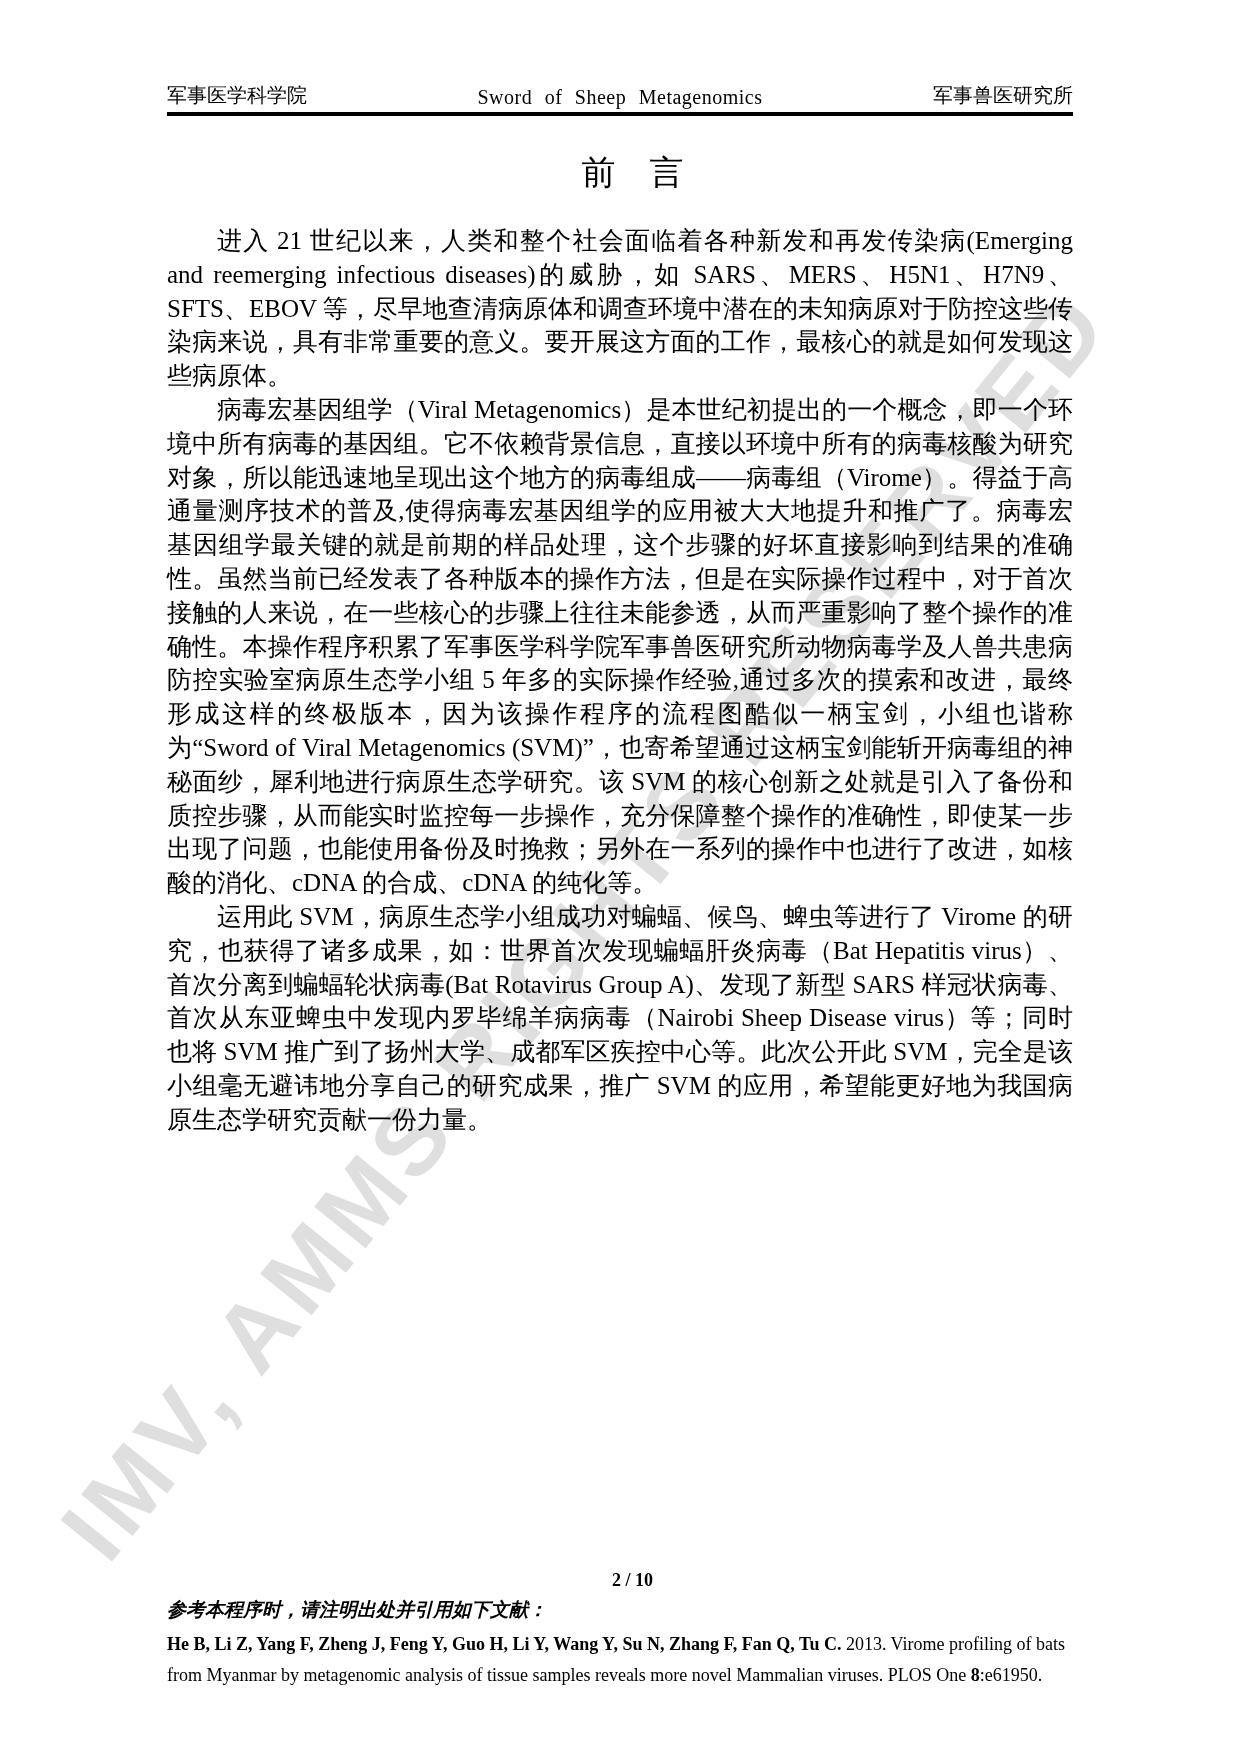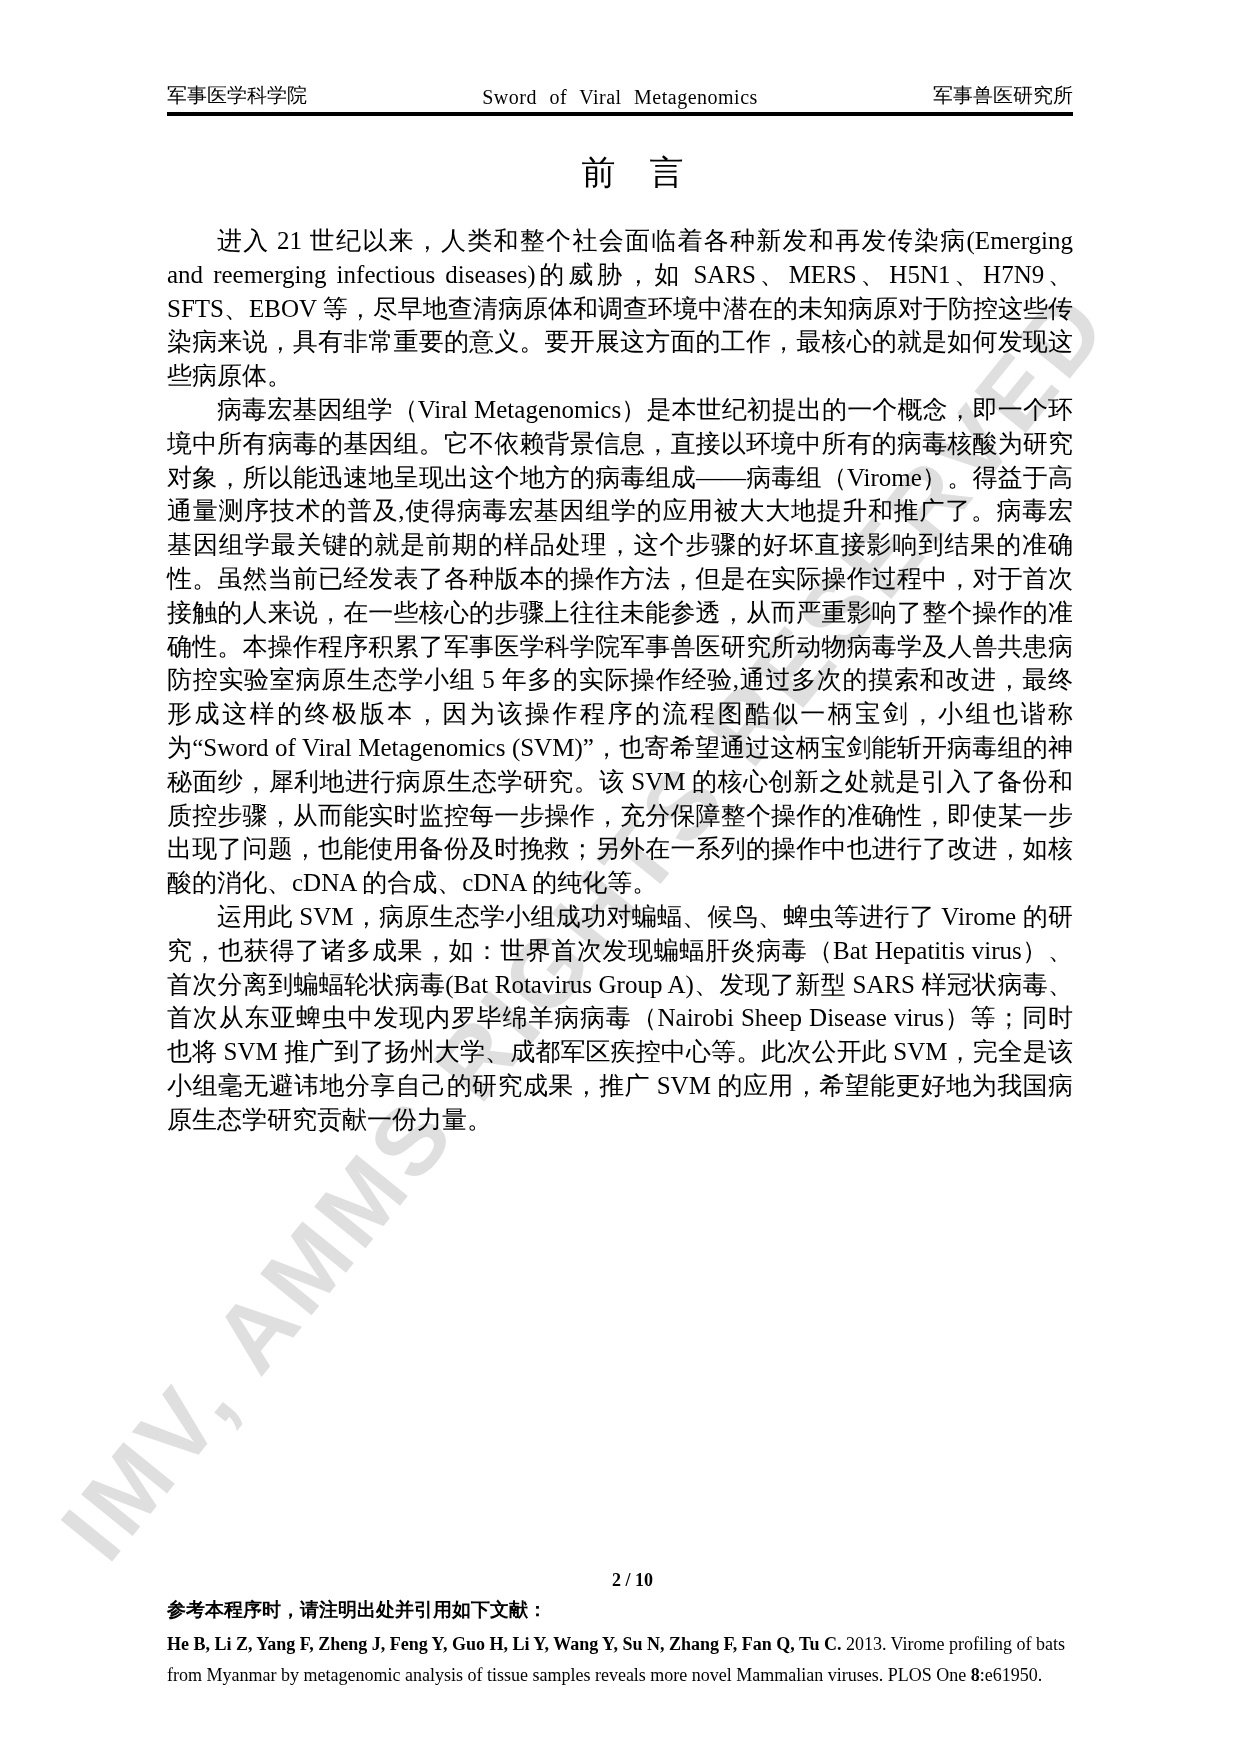--- a/index.html
+++ b/index.html
@@ -88,20 +88,21 @@
     font-size: 18px;
     z-index: 2;
   }
   .cite-note {
     position: absolute;
     left: 167px;
     width: 906px;
     top: 1597px;
     font-size: 19px;
     font-weight: bold;
+    font-style: italic;
     z-index: 2;
   }
   .citation {
     position: absolute;
     left: 167px;
     width: 906px;
     top: 1629px;
     margin: 0;
     font-size: 18px;
     line-height: 31px;
@@ -112,21 +113,21 @@
 </style>
 </head>
 <body>
 
 <div class="page">
 
   <div class="watermark">IMV, AMMS RIGHTS RESERVED</div>
 
   <header class="header">
     <span class="h-left">军事医学科学院</span>
-    <span class="h-center">Sword of Viral Metagenomics</span>
+    <span class="h-center">Sword of Sheep Metagenomics</span>
     <span class="h-right">军事兽医研究所</span>
   </header>
 
   <div class="header-rule"></div>
 
   <h1 class="title">前　言</h1>
 
   <main class="body">
       <p class="para">进入 21 世纪以来，人类和整个社会面临着各种新发和再发传染病(Emerging and reemerging infectious diseases)的威胁，如 SARS、MERS、H5N1、H7N9、SFTS、EBOV 等，尽早地查清病原体和调查环境中潜在的未知病原对于防控这些传染病来说，具有非常重要的意义。要开展这方面的工作，最核心的就是如何发现这些病原体。</p>
       <p class="para">病毒宏基因组学（Viral Metagenomics）是本世纪初提出的一个概念，即一个环境中所有病毒的基因组。它不依赖背景信息，直接以环境中所有的病毒核酸为研究对象，所以能迅速地呈现出这个地方的病毒组成——病毒组（Virome）。得益于高通量测序技术的普及,使得病毒宏基因组学的应用被大大地提升和推广了。病毒宏基因组学最关键的就是前期的样品处理，这个步骤的好坏直接影响到结果的准确性。虽然当前已经发表了各种版本的操作方法，但是在实际操作过程中，对于首次接触的人来说，在一些核心的步骤上往往未能参透，从而严重影响了整个操作的准确性。本操作程序积累了军事医学科学院军事兽医研究所动物病毒学及人兽共患病防控实验室病原生态学小组 5 年多的实际操作经验,通过多次的摸索和改进，最终形成这样的终极版本，因为该操作程序的流程图酷似一柄宝剑，小组也谐称为“Sword of Viral Metagenomics (SVM)”，也寄希望通过这柄宝剑能斩开病毒组的神秘面纱，犀利地进行病原生态学研究。该 SVM 的核心创新之处就是引入了备份和质控步骤，从而能实时监控每一步操作，充分保障整个操作的准确性，即使某一步出现了问题，也能使用备份及时挽救；另外在一系列的操作中也进行了改进，如核酸的消化、cDNA 的合成、cDNA 的纯化等。</p>

